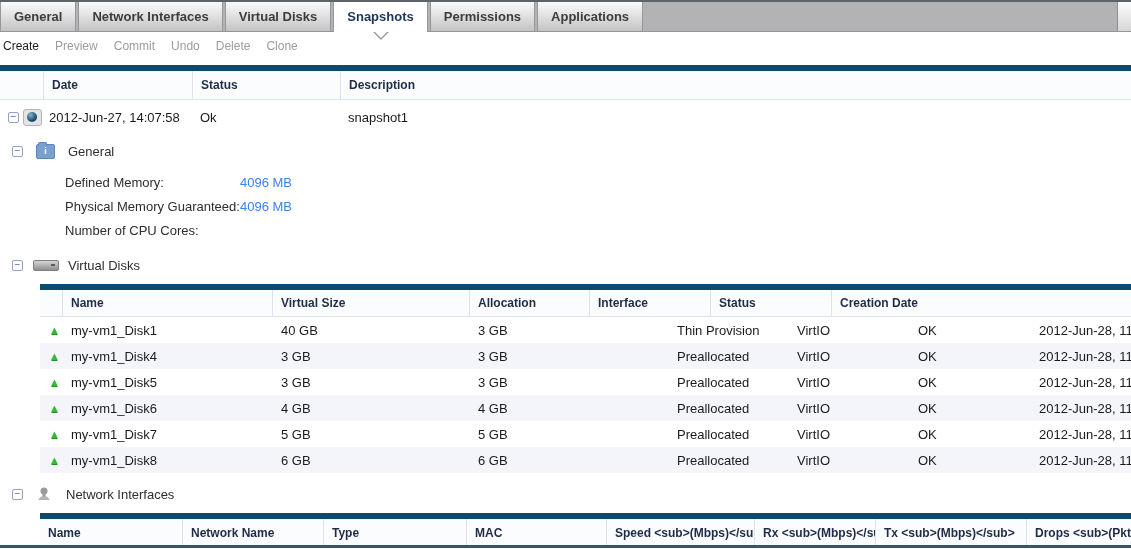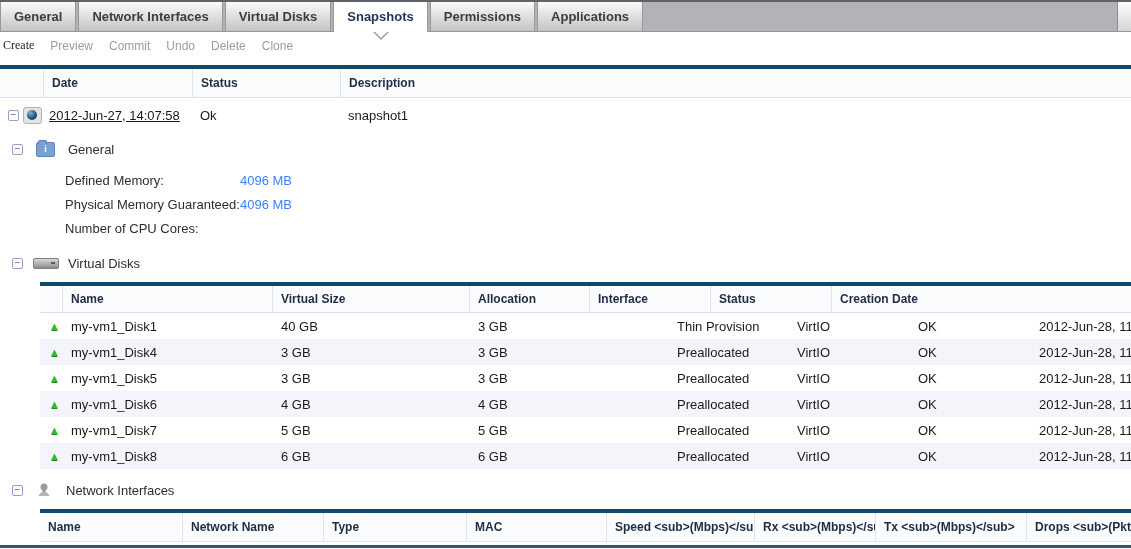--- a/index.html
+++ b/index.html
@@ -23,33 +23,33 @@
   .tab.active::after{content:"";position:absolute;left:0;right:0;bottom:-1px;height:1px;background:#fff;}
   .notch-outer{position:absolute;left:50%;bottom:-9px;transform:translateX(-50%);
     width:0;height:0;border-left:8px solid transparent;border-right:8px solid transparent;border-top:8px solid #9b9b9e;}
   .notch-inner{position:absolute;left:50%;bottom:-7px;transform:translateX(-50%);
     width:0;height:0;border-left:7px solid transparent;border-right:7px solid transparent;border-top:7px solid #ffffff;z-index:4;}
   .tab-filler{flex:1;}
   .tab-overflow{width:13px;background:linear-gradient(#fdfdfd,#d6d6d8);border-left:1px solid #8d8d90;}
   
   .toolbar{height:27px;display:flex;align-items:center;padding-left:3px;font-size:12px;background:#fff;}
   .tb{margin-right:16px;cursor:pointer;}
-  .tb.enabled{color:#1d1d1d;font-family:Liberation Serif, serif;}
+  .tb.enabled{color:#1d1d1d;}
   .tb.disabled{color:#9c9c9c;cursor:default;}
   
-  .hrow{display:flex;align-items:center;background:#fbfcfe;border-top:4px solid #0c4a6e;border-bottom:1px solid #dde2ee;}
+  .hrow{display:flex;align-items:center;background:#fbfcfe;border-top:6px solid #0c4a6e;border-bottom:1px solid #dde2ee;}
   .hcell{box-sizing:border-box;padding-left:8px;font-size:12px;font-weight:bold;color:#1f2c47;
     white-space:nowrap;overflow:hidden;height:100%;display:flex;align-items:center;}
   .sep{border-right:1px solid #dfe3ee;}
   
   .snap-header{margin-top:6px;height:28px;}
   .sn-c0{width:44px;}.sn-c1{width:149px;}.sn-c2{width:148px;}.sn-c3{flex:1;}
   .snap-row{height:34px;display:flex;align-items:center;font-size:13px;}
   .snap-row .icons{width:44px;box-sizing:border-box;padding-left:8px;display:flex;align-items:center;}
-  .snap-row .c-date{width:149px;box-sizing:border-box;padding-left:5px;text-decoration:underline;}
+  .snap-row .c-date{width:149px;box-sizing:border-box;padding-left:5px;}
   .snap-row .c-status{width:148px;box-sizing:border-box;padding-left:7px;}
   .snap-row .c-desc{flex:1;box-sizing:border-box;padding-left:7px;}
   
   .expander{width:11px;height:11px;border:1px solid #93a2c6;border-radius:2px;box-sizing:border-box;
     color:#51628f;font-size:10px;line-height:8px;text-align:center;background:#fff;cursor:pointer;flex:none;
     display:flex;align-items:center;justify-content:center;padding-bottom:1px;}
   .snapshot-icon{width:17px;height:15px;margin-left:4px;border:1px solid #b3b3b3;border-radius:3px;flex:none;
     background:#e4e4e4;position:relative;}
   .snapshot-icon::after{content:"";position:absolute;left:3px;top:2px;width:10px;height:10px;border-radius:50%;
     background:radial-gradient(circle at 35% 30%,#7fb3d4,#1f4f73 60%,#0d2c44);}

